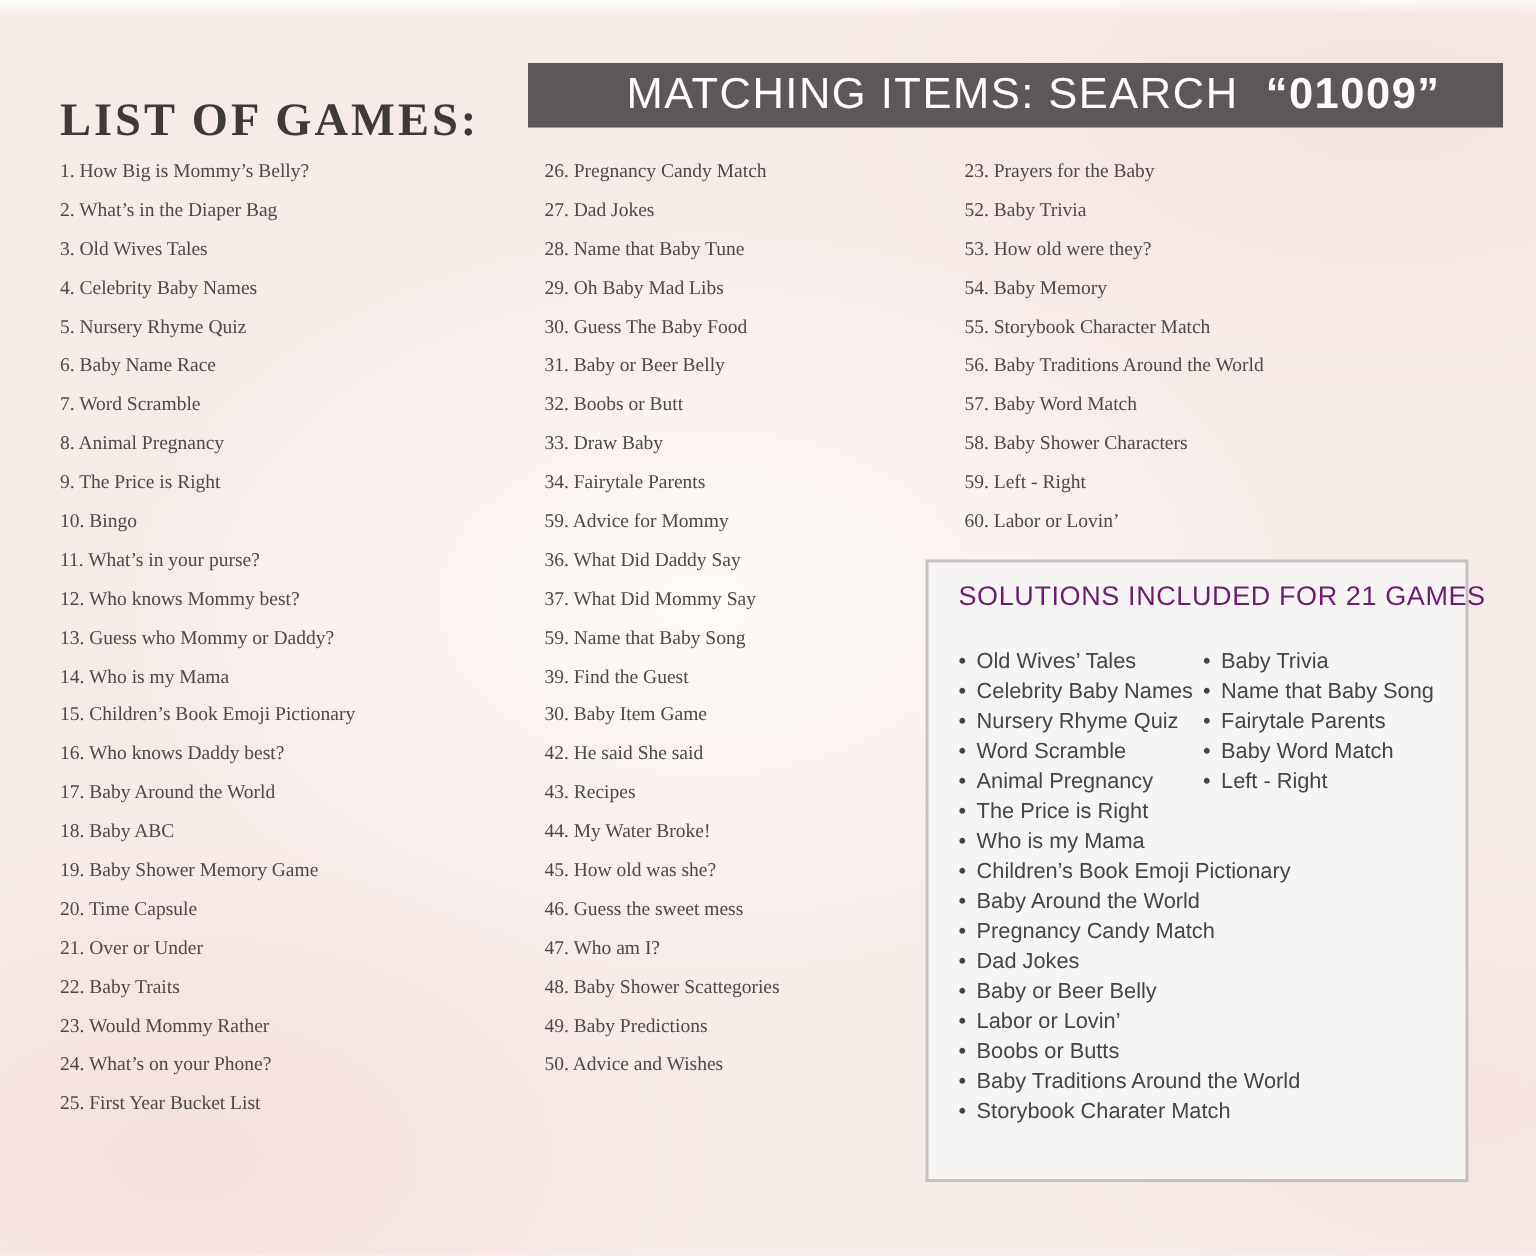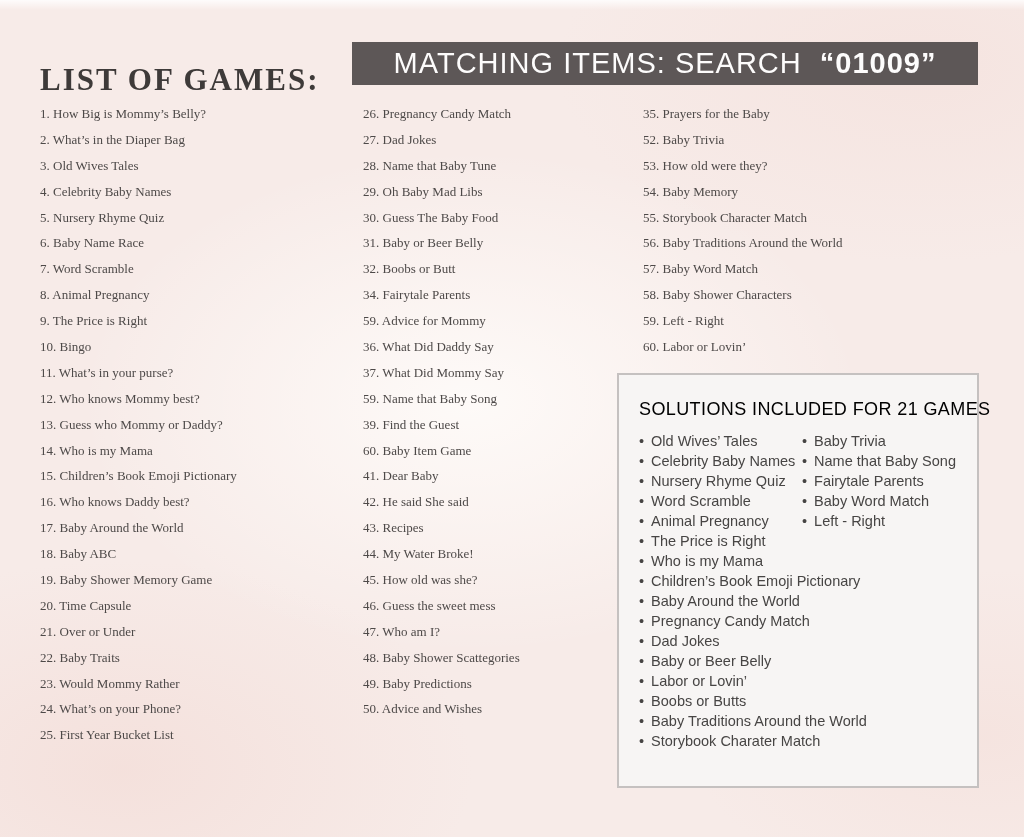--- a/index.html
+++ b/index.html
@@ -20,39 +20,39 @@
   .list-title{
     position:absolute;left:40px;top:46px;
     font-family:"Liberation Serif", serif;font-weight:bold;
     font-size:31px;letter-spacing:2px;color:#3e3a39;white-space:nowrap;margin-top:16px;
   }
   .banner{
     position:absolute;left:352px;top:42px;width:626px;height:43px;
     background:#5d5757;color:#fdfcfc;
     display:flex;align-items:center;justify-content:center;
     font-family:"Liberation Sans", sans-serif;
-    font-size:29px;letter-spacing:1px;white-space:nowrap;
+    font-size:29px;letter-spacing:1px;white-space:nowrap;padding-left:24px;
   }
   .banner .query{font-weight:bold;margin-left:18px;}
   .games-col{
     position:absolute;top:101px;
     font-size:13px;line-height:25.9px;color:#4d4948;white-space:nowrap;
   }
   .games-col .game-item{height:25.9px;}
   .col1{left:40px;}
   .col2{left:363px;}
   .col3{left:643px;}
   .solutions-box{
     position:absolute;left:617px;top:373px;width:362px;height:415px;
     background:#f7f5f4;border:2px solid #c5c1c0;box-sizing:border-box;
   }
   .solutions-title{
-    position:absolute;left:20px;top:24px;
+    position:absolute;left:20px;top:12px;
     font-family:"Liberation Sans", sans-serif;
-    font-size:18px;letter-spacing:0.4px;color:#000000;white-space:nowrap;
+    font-size:18px;letter-spacing:0.4px;color:#701a75;white-space:nowrap;
   }
   .sol-col{
     position:absolute;top:56px;
     font-family:"Liberation Sans", sans-serif;
     font-size:14.5px;line-height:20px;color:#474544;white-space:nowrap;
   }
   .sol-col-1{left:20px;}
   .sol-col-2{left:183px;}
   .sol-item::before{content:"•";margin-right:7px;}
 </style>
@@ -97,41 +97,41 @@
     </div>
 
   <div class="games-col col2">
       <div class="game-item">26. Pregnancy Candy Match</div>
       <div class="game-item">27. Dad Jokes</div>
       <div class="game-item">28. Name that Baby Tune</div>
       <div class="game-item">29. Oh Baby Mad Libs</div>
       <div class="game-item">30. Guess The Baby Food</div>
       <div class="game-item">31. Baby or Beer Belly</div>
       <div class="game-item">32. Boobs or Butt</div>
+      <div class="game-item">33. Draw Baby</div>
       <div class="game-item">34. Fairytale Parents</div>
       <div class="game-item">59. Advice for Mommy</div>
       <div class="game-item">36. What Did Daddy Say</div>
       <div class="game-item">37. What Did Mommy Say</div>
       <div class="game-item">59. Name that Baby Song</div>
       <div class="game-item">39. Find the Guest</div>
-      <div class="game-item">60. Baby Item Game</div>
-      <div class="game-item">41. Dear Baby</div>
+      <div class="game-item">30. Baby Item Game</div>
       <div class="game-item">42. He said She said</div>
       <div class="game-item">43. Recipes</div>
       <div class="game-item">44. My Water Broke!</div>
       <div class="game-item">45. How old was she?</div>
       <div class="game-item">46. Guess the sweet mess</div>
       <div class="game-item">47. Who am I?</div>
       <div class="game-item">48. Baby Shower Scattegories</div>
       <div class="game-item">49. Baby Predictions</div>
       <div class="game-item">50. Advice and Wishes</div>
     </div>
 
   <div class="games-col col3">
-      <div class="game-item">35. Prayers for the Baby</div>
+      <div class="game-item">23. Prayers for the Baby</div>
       <div class="game-item">52. Baby Trivia</div>
       <div class="game-item">53. How old were they?</div>
       <div class="game-item">54. Baby Memory</div>
       <div class="game-item">55. Storybook Character Match</div>
       <div class="game-item">56. Baby Traditions Around the World</div>
       <div class="game-item">57. Baby Word Match</div>
       <div class="game-item">58. Baby Shower Characters</div>
       <div class="game-item">59. Left - Right</div>
       <div class="game-item">60. Labor or Lovin’</div>
     </div>

